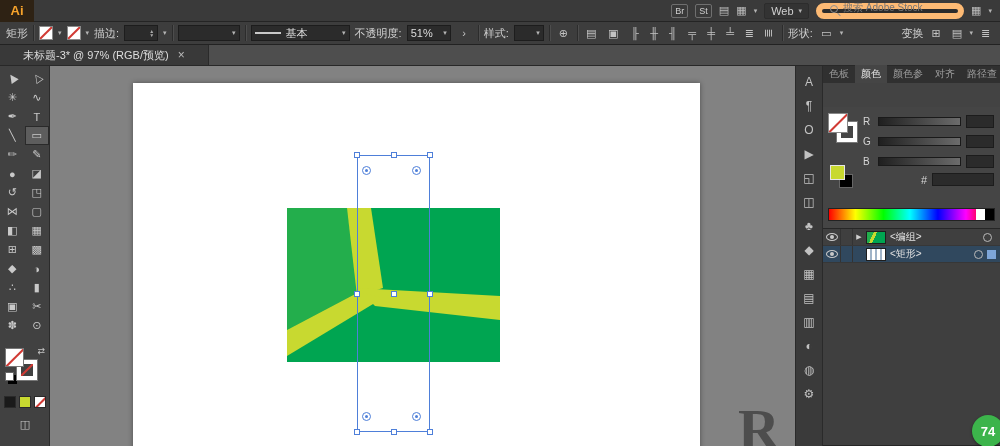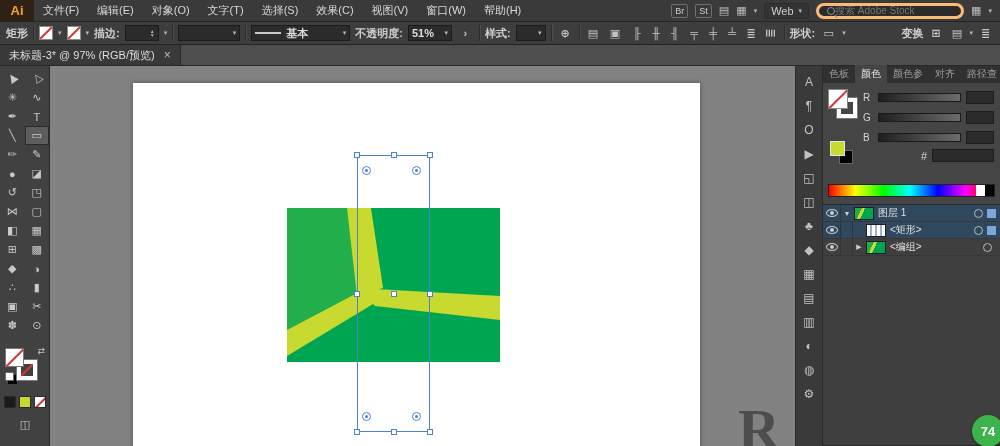--- a/index.html
+++ b/index.html
@@ -12,44 +12,44 @@
   
   #menubar { height:22px; background:#3a3a3a; border-bottom:1px solid #242424; display:flex; align-items:center; }
   .logo { width:34px; height:22px; background:#2e2214; color:#f7a32b; font-weight:bold; font-size:13px;
           display:flex; align-items:center; justify-content:center; }
   .menubar-items { display:flex; height:100%; }
   .menu-item { padding:0 9px; display:flex; align-items:center; color:#d8d8d8; cursor:default; }
   .mb-right { margin-left:auto; display:flex; align-items:center; gap:7px; padding-right:8px; }
   .mini-badge { border:1px solid #6f6f6f; border-radius:2px; padding:0 3px; font-size:9px; color:#cfcfcf; height:14px; line-height:13px; }
   .mb-icon { color:#bdbdbd; font-size:11px; }
   .workspace { display:flex; gap:5px; align-items:center; color:#d0d0d0; padding:1px 6px; border:1px solid #2c2c2c; background:#333; border-radius:2px;}
-  .search-box { display:flex; align-items:center; width:148px; height:16px; background:#2b2b2b;
-                border:3px solid #fdba74; border-radius:9px; padding:0 8px; color:#8f8f8f; }
+  .search-box { display:flex; align-items:flex-end; gap:5px; width:148px; height:16px; background:#2b2b2b;
+                border:6px solid #fdba74; border-radius:9px; padding:0 8px; color:#8f8f8f; }
   .search-box input { background:transparent; border:none; outline:none; color:#a8a8a8; font-size:10px; width:110px; font-family:inherit;}
   .mag { width:8px; height:8px; border:1px solid #8f8f8f; border-radius:50%; position:relative; flex:0 0 auto;}
   .mag::after { content:''; position:absolute; width:4px; height:1px; background:#8f8f8f; transform:rotate(45deg); left:6px; top:8px;}
 
   
-  #controlbar { height:23px; background:#3d3d3d; border-bottom:1px solid #222; display:flex; align-items:center; padding:0 6px; gap:5px; white-space:nowrap;font-weight:bold; }
+  #controlbar { height:23px; background:#3d3d3d; border-bottom:1px solid #222; display:flex; align-items:center; padding:0 6px; gap:5px; white-space:nowrap; }
   .cb-label { color:#cfcfcf; flex:0 0 auto; }
   .sep { width:1px; height:16px; background:#2c2c2c; box-shadow:1px 0 0 #4d4d4d; flex:0 0 auto; }
   .swatch { width:14px; height:14px; background:#fff; border:1px solid #8a8a8a; flex:0 0 auto; }
   .none { position:relative; overflow:hidden; background:#fff; }
   .none::after { content:''; position:absolute; left:-25%; right:-25%; top:45%; height:2px; background:#d13a34; transform:rotate(-45deg); }
   .dd { font-size:7px; color:#b5b5b5; flex:0 0 auto; }
   .field { background:#2b2b2b; border:1px solid #1d1d1d; height:16px; display:flex; align-items:center; padding:0 3px; color:#ddd; flex:0 0 auto; }
   .stepper { display:flex; flex-direction:column; font-size:5px; color:#aaa; line-height:4px; margin-left:2px; }
   .stroke-line { display:inline-block; width:26px; height:0; border-top:2px solid #c9c9c9; margin-right:5px; }
   .cb-icon { width:17px; height:16px; display:flex; align-items:center; justify-content:center; color:#c3c3c3; font-size:11px; flex:0 0 auto; }
   .align-group { display:flex; gap:2px; flex:0 0 auto; }
   .cb-right { margin-left:auto; display:flex; gap:4px; align-items:center; flex:0 0 auto;}
 
   
   #tabbar { height:21px; background:#4e4e4e; display:flex; align-items:flex-end; border-bottom:1px solid #282828; }
-  .doc-tab { background:#393939; height:20px; padding:0 9px; display:flex; align-items:center; gap:9px; color:#dedede; border-right:1px solid #2a2a2a; font-size:11px; }
+  .doc-tab { background:#393939; height:20px; padding:0 23px; display:flex; align-items:center; gap:9px; color:#dedede; border-right:1px solid #2a2a2a; font-size:11px; }
   .tab-close { color:#bbb; font-size:12px; }
 
   
   #main { position:absolute; top:66px; left:0; right:0; bottom:0; display:flex; }
 
   
   #toolbar { width:50px; background:#414141; border-right:1px solid #2b2b2b; position:relative; flex:0 0 auto;}
   .tools-grid { display:grid; grid-template-columns:1fr 1fr; padding-top:3px; }
   .tool { height:19px; display:flex; align-items:center; justify-content:center; color:#c9c9c9; font-size:11px; }
   .tool.active { background:#5d5d5d; box-shadow:inset 0 0 0 1px #2a2a2a; }
@@ -81,21 +81,21 @@
   .cw::after { content:''; position:absolute; left:2px; top:2px; width:3px; height:3px; border-radius:50%; background:#4e7fd9; }
   .cw-tl{left:4px;top:10px} .cw-tr{right:8px;top:10px} .cw-bl{left:4px;bottom:10px} .cw-br{right:8px;bottom:10px}
 
   
   #dockstrip { width:28px; background:#3a3a3a; border-left:1px solid #2a2a2a; border-right:1px solid #2a2a2a;
                display:flex; flex-direction:column; align-items:center; padding-top:8px; gap:9px; flex:0 0 auto;}
   .strip-icon { width:20px; height:15px; color:#c2c2c2; display:flex; align-items:center; justify-content:center; font-size:12px; }
 
   
   #panels { width:177px; background:#434343; display:flex; flex-direction:column; flex:0 0 auto; }
-  .panel-group { display:flex; flex-direction:column; border-bottom:1px solid #262626; }
+  .panel-group { display:flex; flex-direction:column; border-bottom:1px solid #262626;gap:24px; }
   .panel-tabs { height:17px; background:#303030; display:flex; align-items:flex-end; }
   .ptab { padding:2px 6px 2px 6px; font-size:10px; color:#9d9d9d; white-space:nowrap; }
   .ptab.active { background:#454545; color:#e4e4e4; }
   .ptab-menu { margin-left:auto; color:#b5b5b5; padding:0 5px 2px 0; font-size:10px; }
 
   .color-body { height:121px; position:relative; background:#454545; }
   .proxy-area { position:absolute; left:5px; top:6px; width:34px; height:110px; }
   .cp-fill { position:absolute; left:0; top:0; width:20px; height:20px; border:1px solid #888; z-index:2;}
   .cp-stroke { position:absolute; left:9px; top:9px; width:20px; height:20px; border:4px solid #fff; outline:1px solid #777; z-index:1;}
   .cp-chip-fill { position:absolute; left:2px; top:52px; width:15px; height:15px; border:1px solid #e6e6e6; z-index:2;}
@@ -131,31 +131,20 @@
   
   .badge { position:absolute; left:972px; top:415px; width:32px; height:32px; border-radius:50%;
            background:#3cb44b; color:#fff; font-weight:bold; font-size:13px; display:flex; align-items:center; justify-content:center;
            box-shadow:0 1px 3px rgba(0,0,0,.4); z-index:50;}
 </style>
 </head>
 <body>
 
 <div id="menubar">
   <div class="logo">Ai</div>
-  <div class="menubar-items">
-      <div class="menu-item">文件(F)</div>
-      <div class="menu-item">编辑(E)</div>
-      <div class="menu-item">对象(O)</div>
-      <div class="menu-item">文字(T)</div>
-      <div class="menu-item">选择(S)</div>
-      <div class="menu-item">效果(C)</div>
-      <div class="menu-item">视图(V)</div>
-      <div class="menu-item">窗口(W)</div>
-      <div class="menu-item">帮助(H)</div>
-    </div>
   <div class="mb-right">
     <span class="mini-badge">Br</span>
     <span class="mini-badge">St</span>
     <span class="mb-icon">▤</span>
     <span class="mb-icon">▦</span>
     <span class="mb-icon dd">▾</span>
     <div class="workspace">
       <span>Web</span>
       <span class="dd">▾</span>
     </div>
@@ -432,51 +421,41 @@
         <div class="spectrum">
           <div class="spec-white"></div>
           <div class="spec-black"></div>
         </div>
       </div>
     </div>
 
     <div class="panel-group" style="flex:1">
       <div class="layers-body">
         <div>
-            <div class="lrow selected">
+            <div class="lrow">
               <div class="eye-col">
                 <div class="eye"></div>
               </div>
-              <div class="exp-col">▼</div>
+              <div class="indent"></div>
+              <div class="exp-col">▶</div>
               <div class="thumb art"></div>
-              <div class="lname">图层 1</div>
+              <div class="lname">&lt;编组&gt;</div>
               <div class="target"></div>
-              <div class="selbox"></div>
             </div>
             <div class="lrow selected">
               <div class="eye-col">
                 <div class="eye"></div>
               </div>
               <div class="indent"></div>
               <div class="exp-col"></div>
               <div class="thumb stripes"></div>
               <div class="lname">&lt;矩形&gt;</div>
               <div class="target"></div>
               <div class="selbox"></div>
             </div>
-            <div class="lrow">
-              <div class="eye-col">
-                <div class="eye"></div>
-              </div>
-              <div class="indent"></div>
-              <div class="exp-col">▶</div>
-              <div class="thumb art"></div>
-              <div class="lname">&lt;编组&gt;</div>
-              <div class="target"></div>
-            </div>
           </div>
       </div>
     </div>
 
   </div>
 </div>
 
 <div class="badge">74</div>
 
 </body></html>

